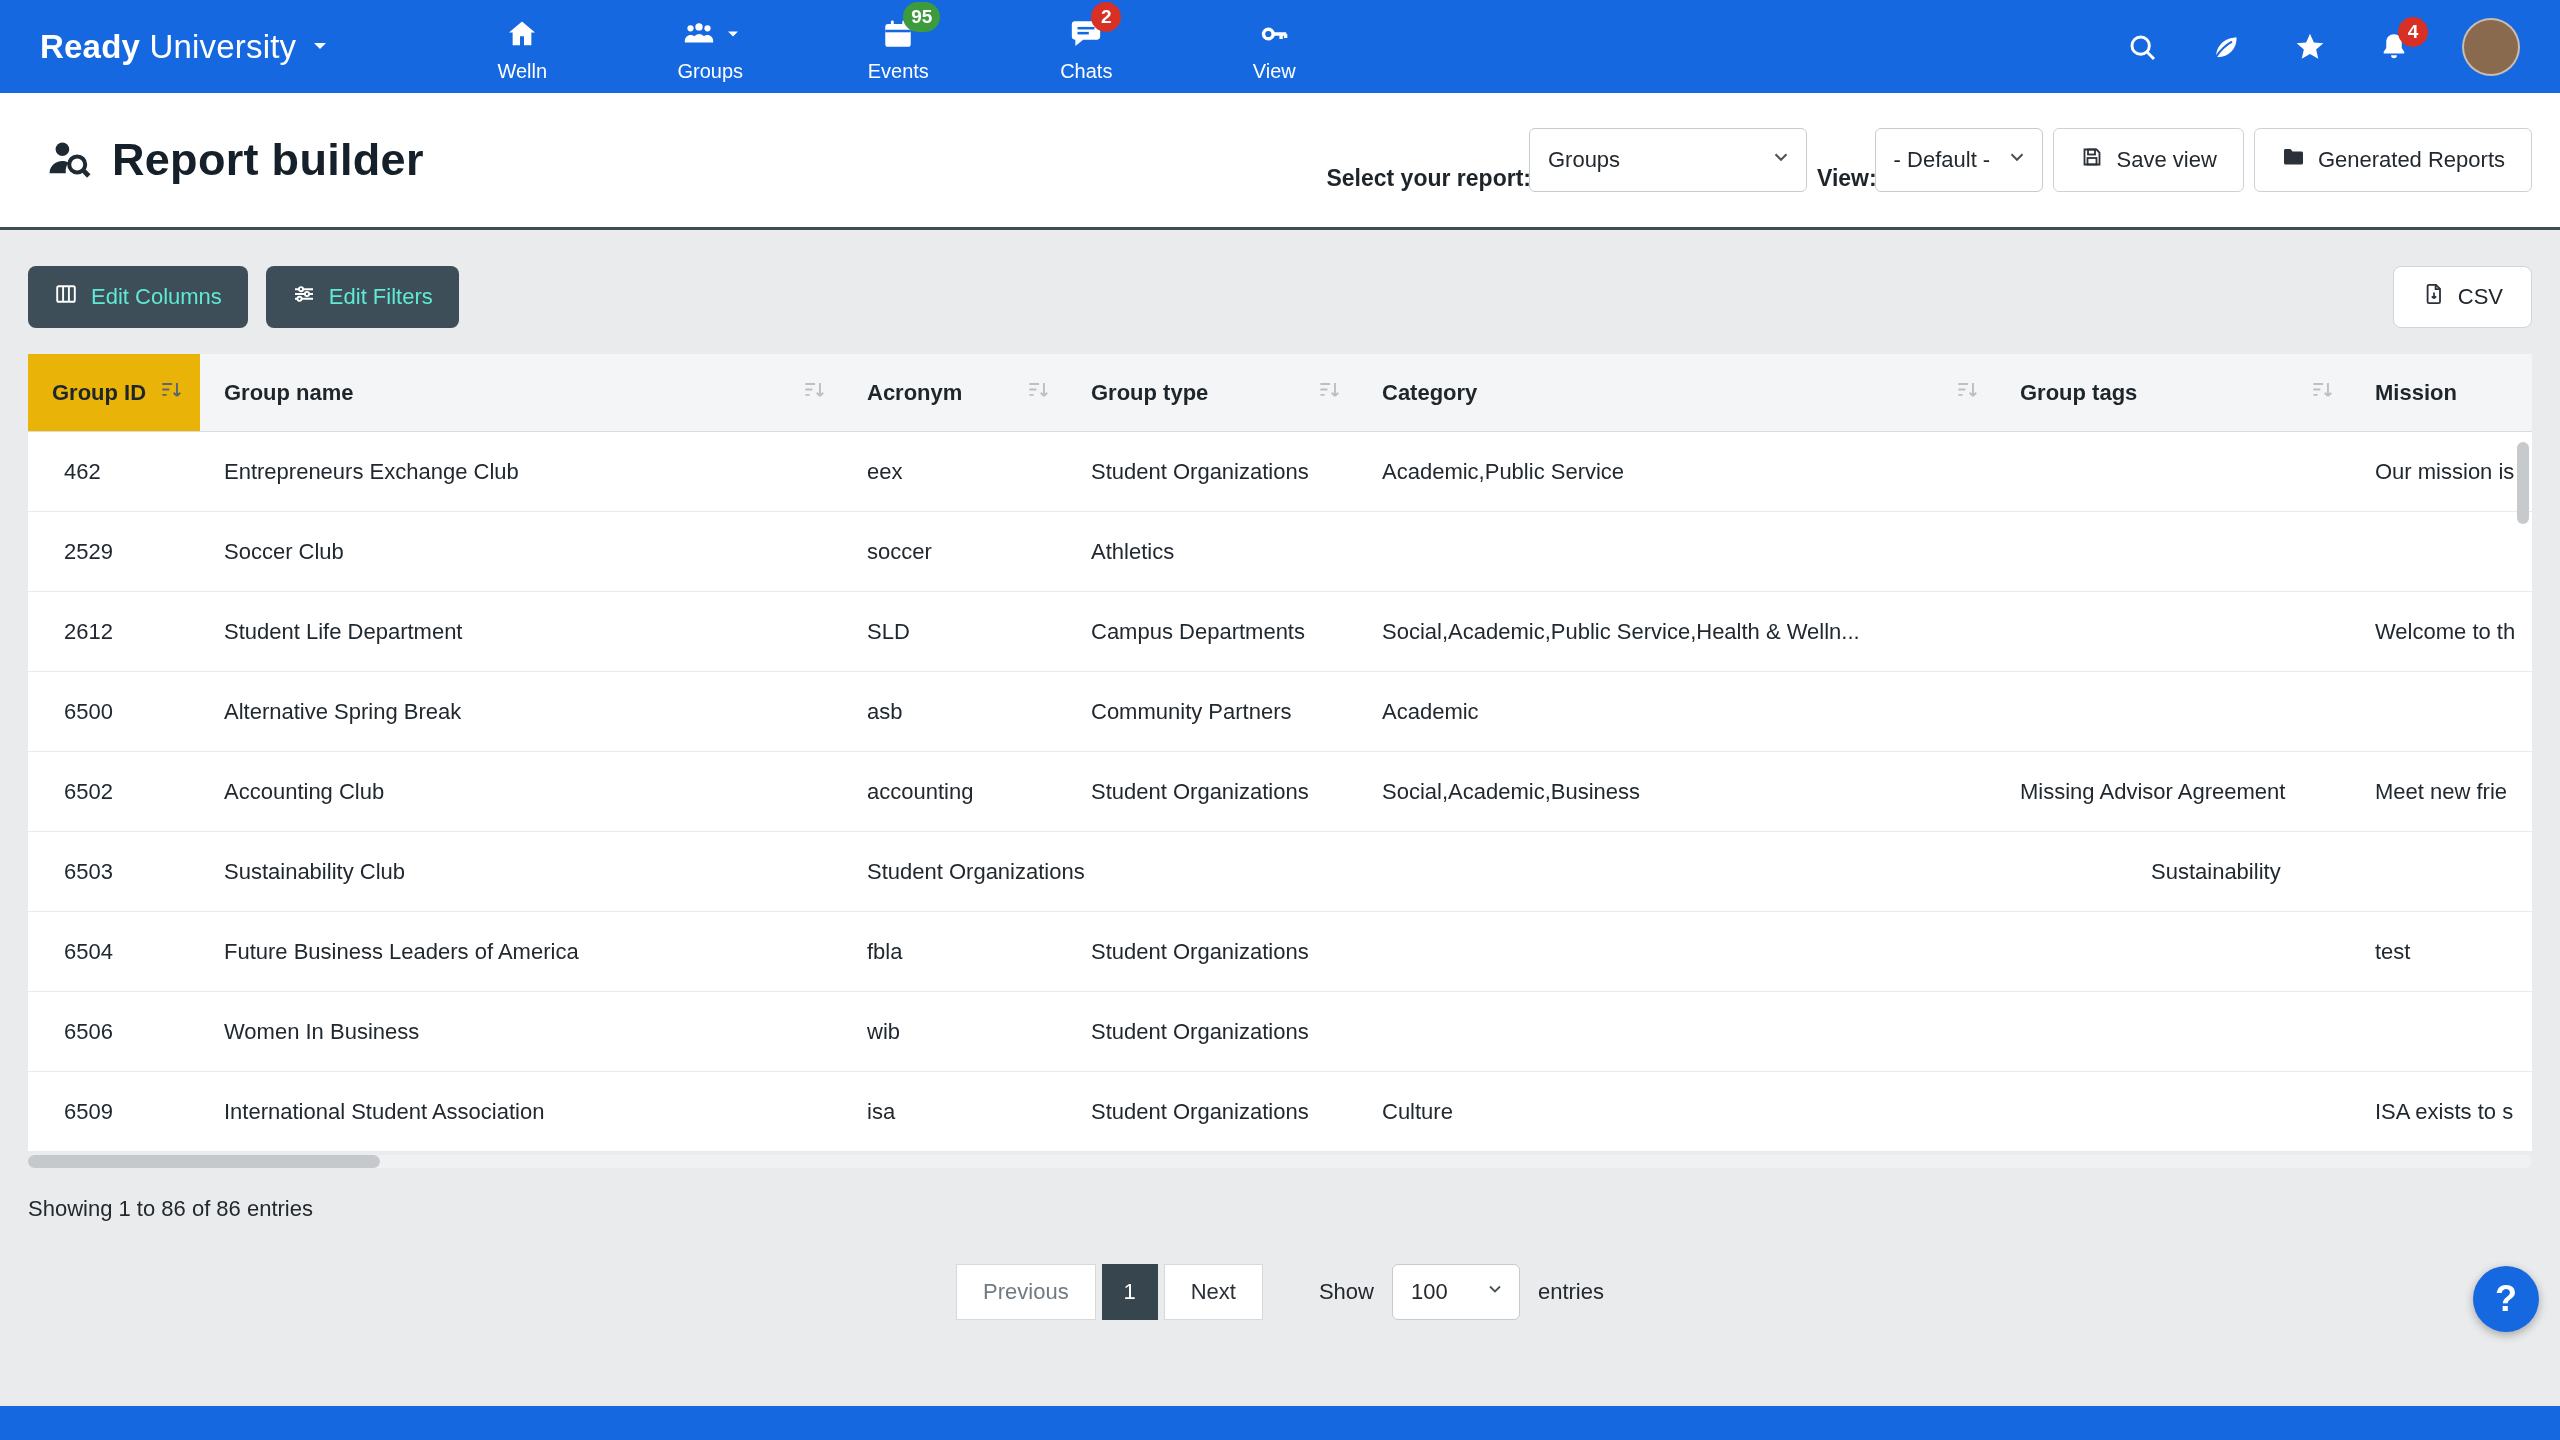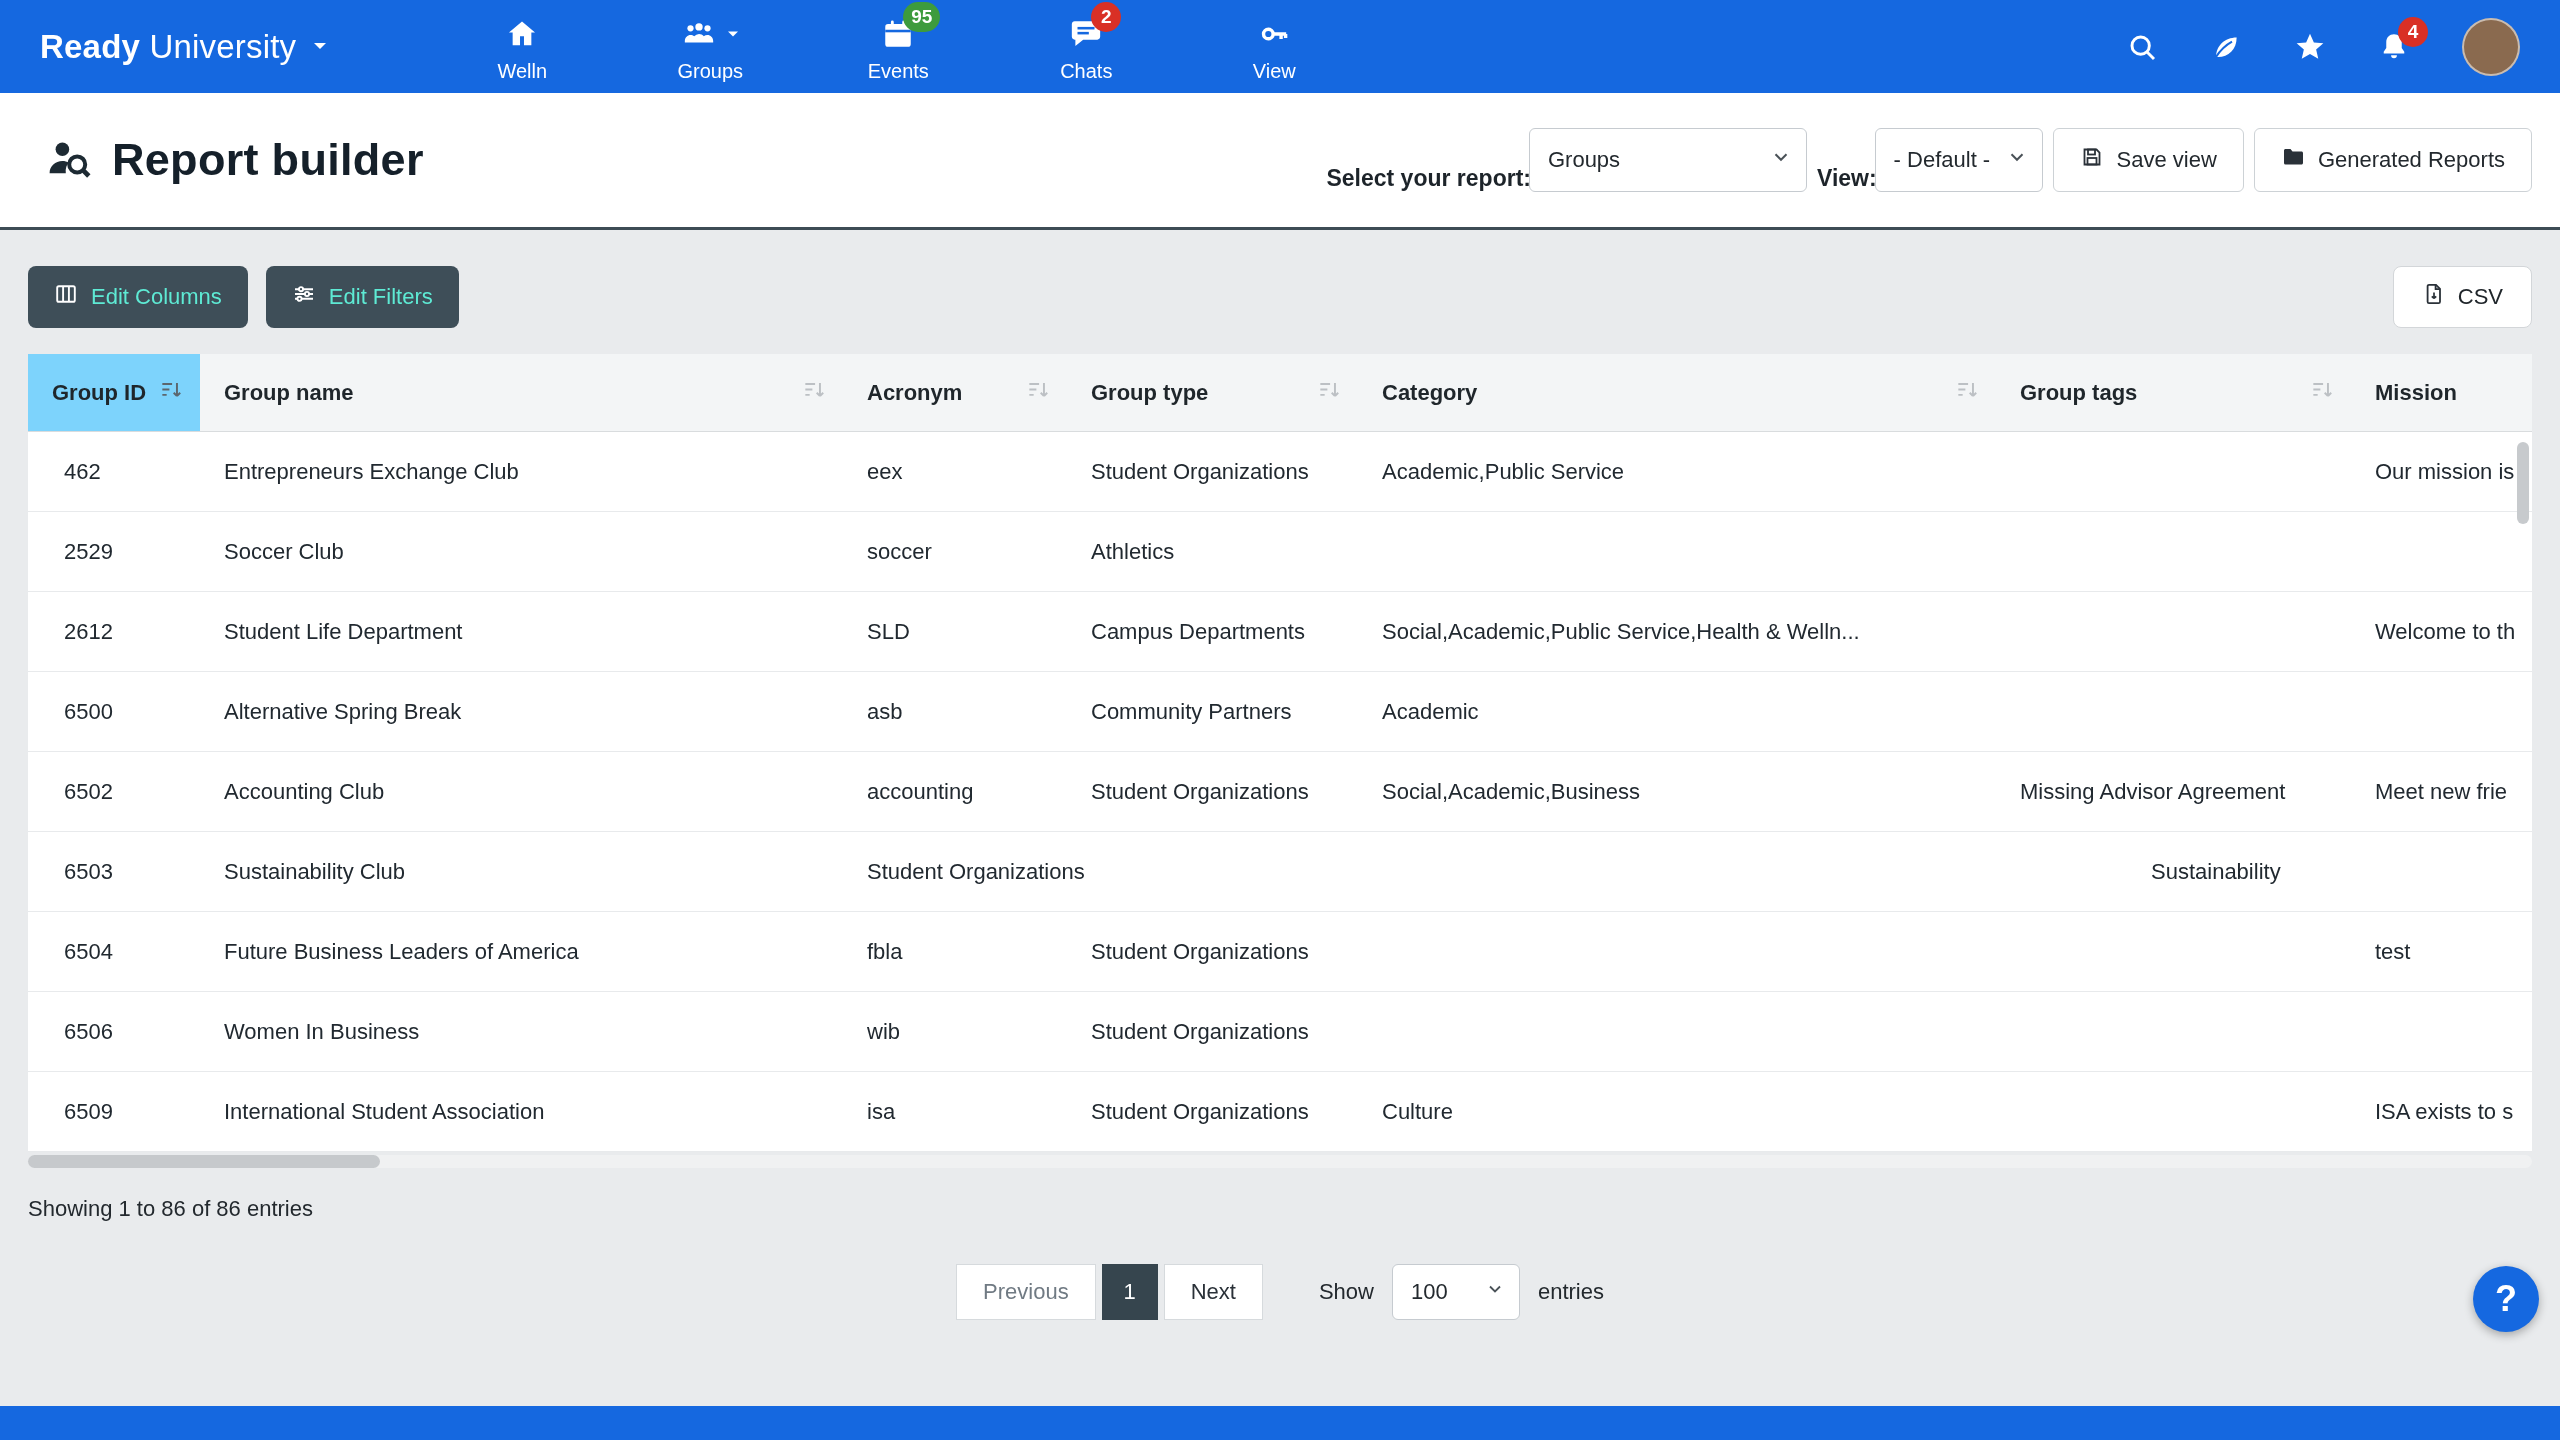--- a/index.html
+++ b/index.html
@@ -43,21 +43,21 @@
   
   main { padding:36px 28px 0; }
   .toolbar { display:flex; align-items:center; gap:18px; }
   .btn-dark { display:inline-flex; align-items:center; gap:13px; height:62px; padding:0 26px; background:#3e4e58; border:none; border-radius:8px; color:#5eead4; font-size:22px; cursor:pointer; font-family:inherit; }
   .btn-csv { margin-left:auto; display:inline-flex; align-items:center; gap:12px; height:62px; padding:0 28px; background:#fff; border:1px solid #d3d6d9; border-radius:8px; font-size:22px; color:#20262b; cursor:pointer; font-family:inherit; }
 
   .table-card { margin-top:26px; background:#fff; position:relative; overflow:hidden; }
   .thead { display:flex; height:78px; background:#f3f5f6; border-bottom:1px solid #d9dcde; }
   .th { display:flex; align-items:center; font-size:22px; font-weight:bold; color:#1f262b; padding:0 16px 0 24px; white-space:nowrap; overflow:hidden; cursor:pointer; }
   .th .sort { margin-left:auto; flex:none; }
-  .th.c1 { background:#7dd3fc;text-align:center; }
+  .th.c1 { background:#eab308;text-align:center; }
   .trow { display:flex; height:80px; border-bottom:1px solid #e8eaec; background:#fff; }
   .td { display:flex; align-items:center; font-size:22px; color:#212930; padding:0 16px 0 24px; white-space:nowrap; overflow:hidden; }
   .c1{width:172px;flex:none;} .c2{width:643px;flex:none;} .c3{width:224px;flex:none;} .c4{width:291px;flex:none;} .c5{width:638px;flex:none;} .c6{width:355px;flex:none;} .c7{width:181px;flex:none;}
   .td.c1 { padding-left:36px; }
   .vscroll { position:absolute; top:88px; right:3px; width:12px; height:82px; background:#c7cacd; border-radius:6px; cursor:pointer; }
 
   .hscroll-track { margin-top:3px; width:2504px; height:13px; background:#f0f1f2; border-radius:7px; }
   .hthumb { width:352px; height:13px; background:#c6c9cc; border-radius:7px; cursor:pointer; }
 
   .showing { margin-top:28px; font-size:22px; color:#23292e; }

